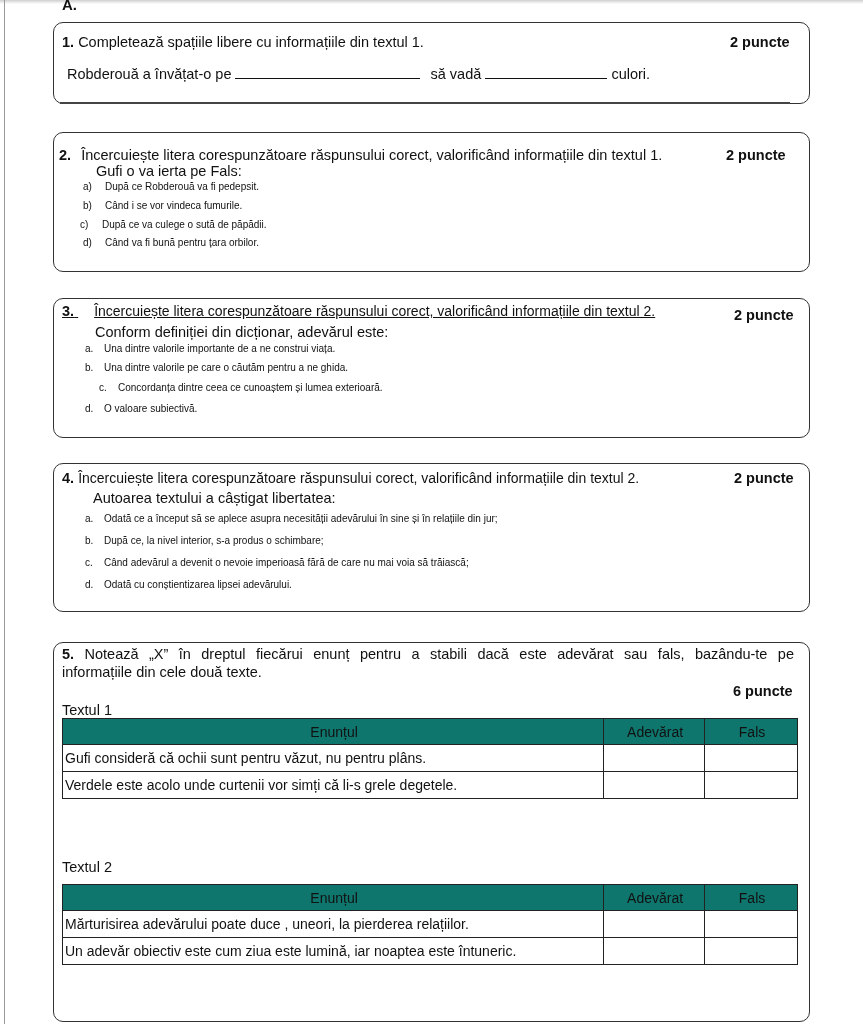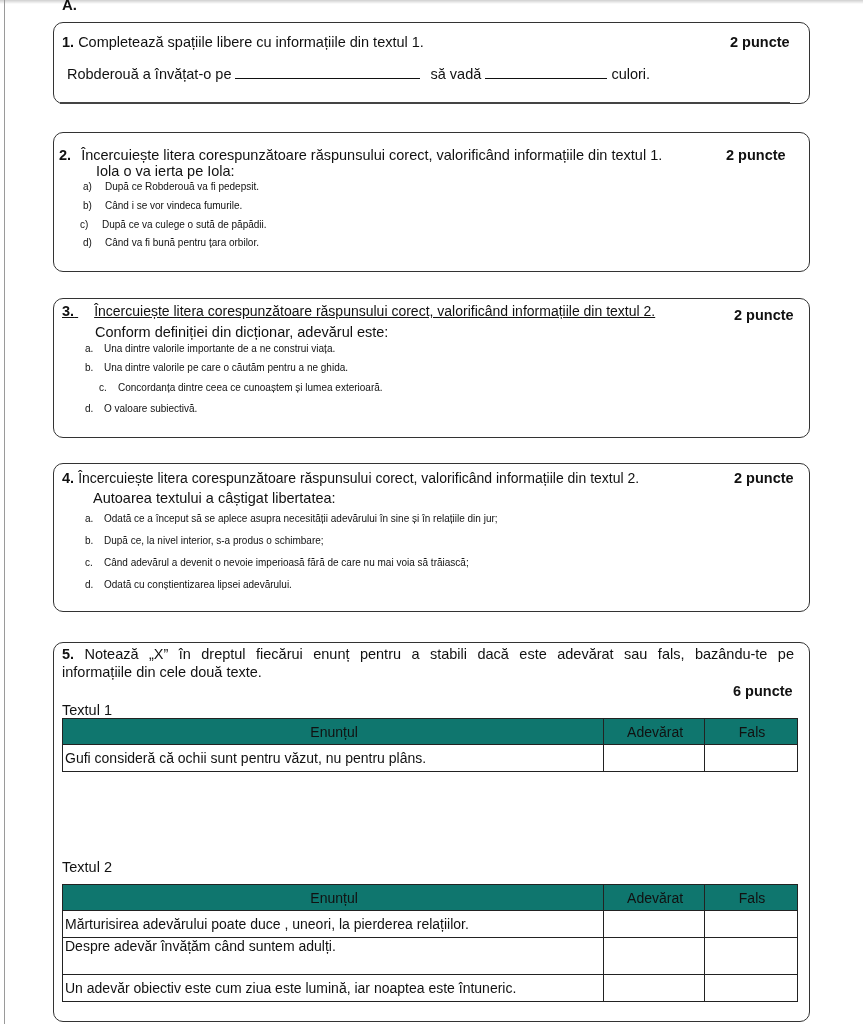--- a/index.html
+++ b/index.html
@@ -50,21 +50,21 @@
   <span class="blank" style="width:122px;"></span>
   <span>culori.</span>
 </div>
 
 <div class="box" style="left:53px; top:132px; width:757px; height:140px;"></div>
 <div class="q-line" style="left:59px; top:147px;">
   <span class="bold">2.</span>
   <span style="margin-left:6px;">Încercuiește litera corespunzătoare răspunsului corect, valorificând informațiile din textul 1.</span>
 </div>
 <div class="pts" style="left:726px; top:147px;">2 puncte</div>
-<div class="q-line" style="left:96px; top:163px;">Iola o va ierta pe Iola:</div>
+<div class="q-line" style="left:96px; top:163px;">Gufi o va ierta pe Fals:</div>
 <div class="opt" style="left:83px; top:181px;"><span class="lbl">a)</span><span>După ce Robderouă va fi pedepsit.</span></div>
 <div class="opt" style="left:83px; top:200px;"><span class="lbl">b)</span><span>Când i se vor vindeca fumurile.</span></div>
 <div class="opt" style="left:80px; top:219px;"><span class="lbl">c)</span><span>După ce va culege o sută de păpădii.</span></div>
 <div class="opt" style="left:83px; top:237px;"><span class="lbl">d)</span><span>Când va fi bună pentru țara orbilor.</span></div>
 
 <div class="box" style="left:53px; top:298px; width:757px; height:140px;"></div>
 <div class="q-line" style="left:62px; top:303px;text-decoration:underline;">
   <span class="bold">3.</span>
   <span style="margin-left:16px; font-size:14px;">Încercuiește litera corespunzătoare răspunsului corect, valorificând informațiile din textul 2.</span>
 </div>
@@ -106,20 +106,25 @@
       <tr style="height:26px;">
     <th>Enunțul</th>
     <th>Adevărat</th>
     <th>Fals</th>
   </tr>
   <tr style="height:27px;">
     <td>Gufi consideră că ochii sunt pentru văzut, nu pentru plâns.</td>
     <td></td>
     <td></td>
   </tr>
+  <tr style="height:27px;">
+    <td>Verdele este acolo unde curtenii vor simți că li-s grele degetele.</td>
+    <td></td>
+    <td></td>
+  </tr>
 </tbody>
   </table>
 
 <div class="tbl-label" style="left:62px; top:859px;">Textul 2</div>
 <table class="tf" style="left:62px; top:884px; width:736px;">
   <colgroup>
       <col style="width:542px">
       <col style="width:101px">
       <col style="width:93px">
     </colgroup>
@@ -127,24 +132,19 @@
       <tr style="height:26px;">
     <th>Enunțul</th>
     <th>Adevărat</th>
     <th>Fals</th>
   </tr>
   <tr style="height:27px;">
     <td>Mărturisirea adevărului poate duce , uneori, la pierderea relațiilor.</td>
     <td></td>
     <td></td>
   </tr>
-  <tr style="height:37px;">
-    <td style="vertical-align:top;">Despre adevăr învățăm când suntem adulți.</td>
-    <td></td>
-    <td></td>
-  </tr>
   <tr style="height:27px;">
     <td>Un adevăr obiectiv este cum ziua este lumină, iar noaptea este întuneric.</td>
     <td></td>
     <td></td>
   </tr>
 </tbody>
   </table>
 
 </body></html>

